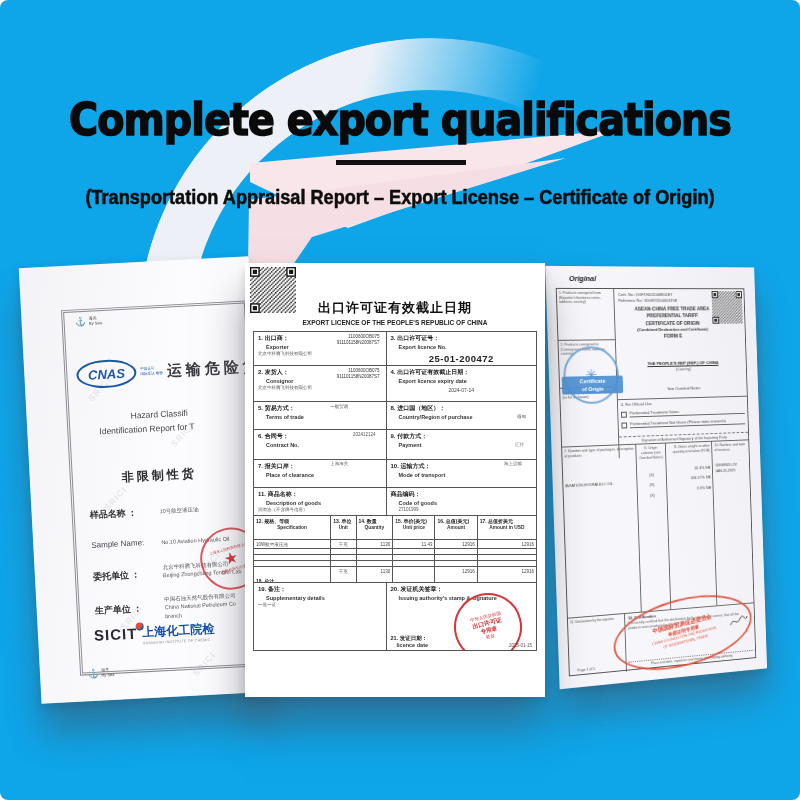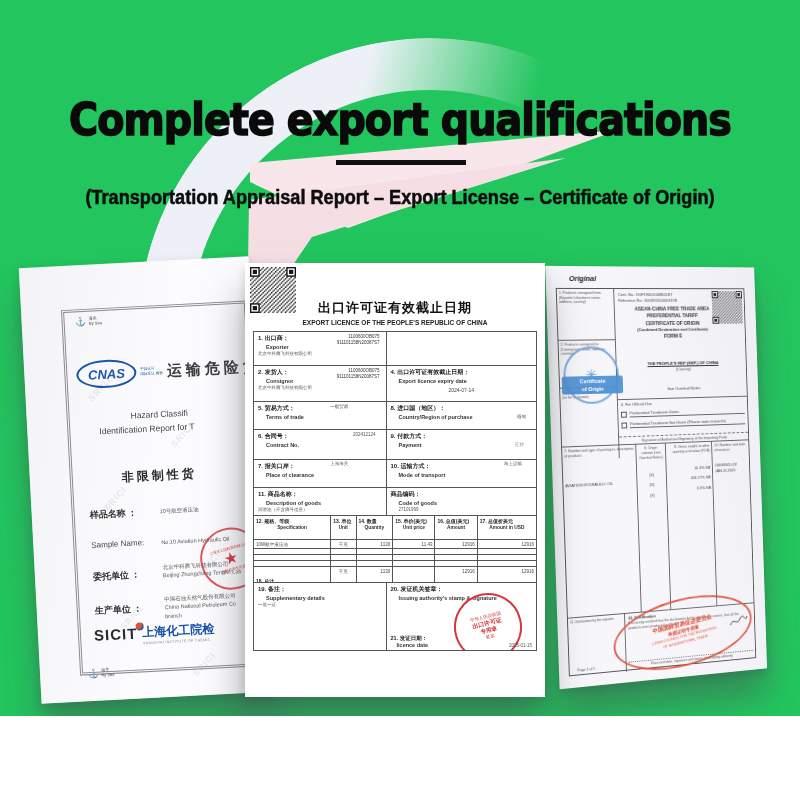--- a/index.html
+++ b/index.html
@@ -1,18 +1,18 @@
 <!DOCTYPE html>
 <html><head>
 <meta charset="utf-8">
 <style>
   html,body{margin:0;padding:0;}
   body{width:800px;height:800px;overflow:hidden;background:#fff;
        font-family:"Liberation Sans",sans-serif;}
-  .stage{position:relative;width:800px;height:716px;overflow:hidden;background:#22c55e;}
+  .stage{position:relative;width:800px;height:800px;overflow:hidden;background:#0ea5e9;border-radius:8px;}
 
   
   .ring{position:absolute;left:138px;top:38px;width:585px;height:585px;border-radius:50%;
         border:52px solid #edf1f7;box-sizing:border-box;
         -webkit-mask-image:linear-gradient(105deg,#000 32%,transparent 56%);
         mask-image:linear-gradient(105deg,#000 32%,transparent 56%);z-index:0;}
   .plane{position:absolute;inset:0;z-index:0;}
   .plane-wing{position:absolute;inset:0;background:#f8e6ea;
         clip-path:polygon(618px 130px,250px 163px,250px 182px,348px 228px);}
   .plane-body{position:absolute;inset:0;background:#f6dfe4;
@@ -268,20 +268,25 @@
       <div class="crow" style="height:34px">
         <div class="ccell L">
           <div class="lbl"><span>1.</span> <span>出口商：</span></div>
           <div class="en">Exporter</div>
           <div class="cval">北京中科腾飞科技有限公司</div>
           <div class="codes">
               <div>1100600OB075</div>
               <div>911101158N20087S7</div>
             </div>
         </div>
+        <div class="ccell R">
+          <div class="lbl"><span>3.</span> <span>出口许可证号：</span></div>
+          <div class="en">Export licence No.</div>
+          <div class="bigval">25-01-200472</div>
+        </div>
       </div>
 
       <div class="crow" style="height:36px">
         <div class="ccell L">
           <div class="lbl"><span>2.</span> <span>发货人：</span></div>
           <div class="en">Consignor</div>
           <div class="cval">北京中科腾飞科技有限公司</div>
           <div class="codes">
               <div>1100600OB075</div>
               <div>911101158N20087S7</div>

